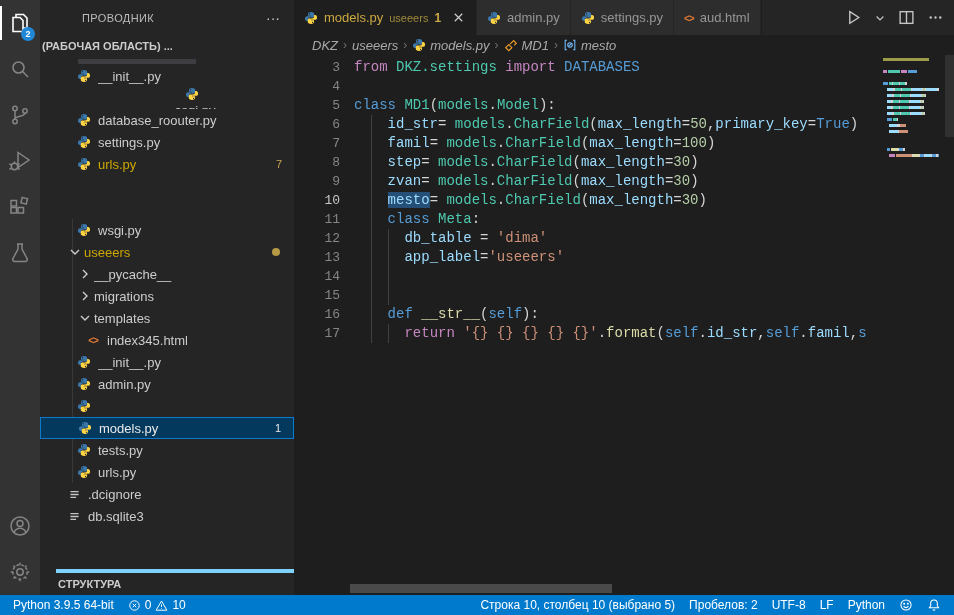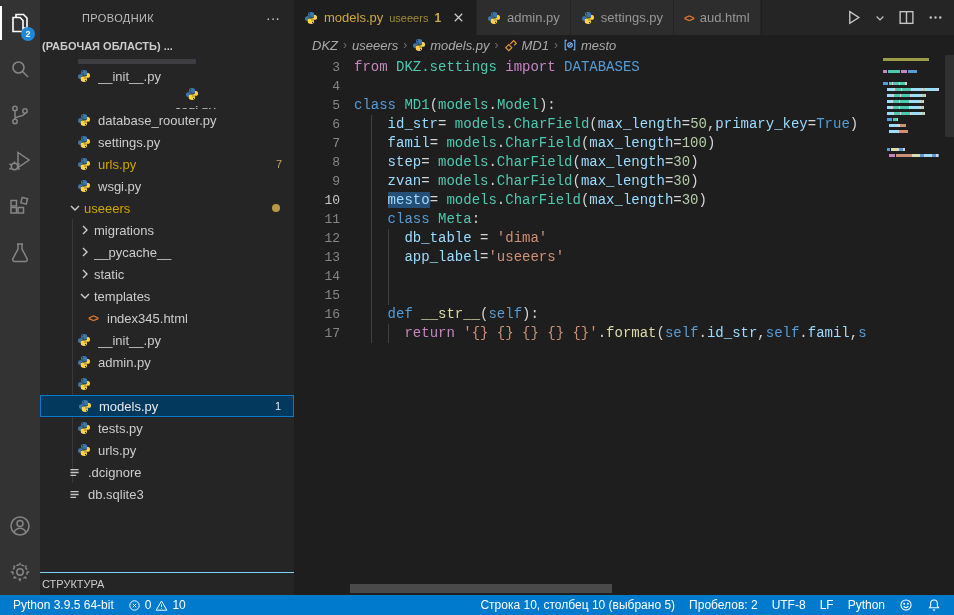--- a/index.html
+++ b/index.html
@@ -57,22 +57,22 @@
   .lnum.cur{color:#C6C6C6;}
   .ltext{position:absolute;left:60px;top:0;}
   .guide{position:absolute;top:0;height:19px;width:1px;background:#404040;}
   .tok.sel{background:#264F78;}
   .minimap{position:absolute;top:1px;right:9px;width:62px;}
   .mrow{height:6px;display:flex;align-items:flex-start;}
   .mrow b{height:2.6px;margin-top:2px;display:block;}
   .vthumb{position:absolute;top:0;right:0;width:9px;height:82px;background:rgba(121,121,121,.20);}
   .hthumb{position:absolute;left:56px;bottom:2px;width:262px;height:9px;background:#4A4A4A;}
   
-  .sb-outline{position:absolute;left:0;right:0;bottom:0;height:22px;border-top:1px solid #7dd3fc;display:flex;align-items:center;
-              font-weight:normal;font-size:11px;color:#cccccc;padding-left:2px;background:#252526;cursor:pointer;}
+  .sb-outline{position:absolute;left:16px;right:0;bottom:0;height:22px;border-top:4px solid #7dd3fc;display:flex;align-items:center;
+              font-weight:bold;font-size:11px;color:#cccccc;padding-left:2px;background:#252526;cursor:pointer;}
   
   .statusbar{position:absolute;left:0;right:0;bottom:0;height:20px;background:#007ACC;color:#ffffff;display:flex;align-items:center;
              justify-content:space-between;font-size:12px;padding:0 6px;}
   .sb-left,.sb-right{display:flex;align-items:center;height:20px;}
   .sb-item{display:flex;align-items:center;gap:4px;padding:0 7px;height:20px;cursor:pointer;white-space:nowrap;}
 </style>
 </head>
 <body>
 
 <div class="app">
@@ -198,21 +198,21 @@
         <div class="row mod" style="padding-left: 36px;">
           <span class="icon ficon">
             <svg width="14" height="14" viewBox="0 0 16 16">
               <path fill="#3B77A8" d="M7.9 1.2c-2.3 0-3.4.9-3.4 2.4v1.7h3.6v.6H3.3c-1.5 0-2.2 1.1-2.2 2.7 0 1.6.7 2.7 2.2 2.7h1.2V9.6c0-1.4 1.1-2.2 2.5-2.2h2.9c1.2 0 1.8-.8 1.8-1.9V3.6c0-1.5-1.4-2.4-3.8-2.4zM6.2 2.3a.7.7 0 1 1 0 1.4.7.7 0 0 1 0-1.4z"></path>
               <path fill="#FFD545" d="M8.1 14.8c2.3 0 3.4-.9 3.4-2.4v-1.7H7.9v-.6h4.8c1.5 0 2.2-1.1 2.2-2.7 0-1.6-.7-2.7-2.2-2.7h-1.2v1.7c0 1.4-1.1 2.2-2.5 2.2H6.1c-1.2 0-1.8.8-1.8 1.9v1.9c0 1.5 1.4 2.4 3.8 2.4zM9.8 13.7a.7.7 0 1 1 0-1.4.7.7 0 0 1 0 1.4z"></path>
             </svg>
           </span>
           <span class="lbl">urls.py</span>
           <span class="badge">7</span>
         </div>
-        <div class="row" style="padding-left: 36px;">
+        <div class="row" style="padding-left: 36px; margin-top: 44px;">
           <span class="icon ficon">
             <svg width="14" height="14" viewBox="0 0 16 16">
               <path fill="#3B77A8" d="M7.9 1.2c-2.3 0-3.4.9-3.4 2.4v1.7h3.6v.6H3.3c-1.5 0-2.2 1.1-2.2 2.7 0 1.6.7 2.7 2.2 2.7h1.2V9.6c0-1.4 1.1-2.2 2.5-2.2h2.9c1.2 0 1.8-.8 1.8-1.9V3.6c0-1.5-1.4-2.4-3.8-2.4zM6.2 2.3a.7.7 0 1 1 0 1.4.7.7 0 0 1 0-1.4z"></path>
               <path fill="#FFD545" d="M8.1 14.8c2.3 0 3.4-.9 3.4-2.4v-1.7H7.9v-.6h4.8c1.5 0 2.2-1.1 2.2-2.7 0-1.6-.7-2.7-2.2-2.7h-1.2v1.7c0 1.4-1.1 2.2-2.5 2.2H6.1c-1.2 0-1.8.8-1.8 1.9v1.9c0 1.5 1.4 2.4 3.8 2.4zM9.8 13.7a.7.7 0 1 1 0-1.4.7.7 0 0 1 0 1.4z"></path>
             </svg>
           </span>
           <span class="lbl">wsgi.py</span>
         </div>
         <div class="row mod" style="padding-left: 26px;">
           <span class="icon twisty">
@@ -222,37 +222,29 @@
           </span>
           <span class="lbl">useeers</span>
           <span class="gitdot"></span>
         </div>
         <div class="row" style="padding-left: 36px;">
           <span class="icon twisty">
             <svg width="16" height="16" viewBox="0 0 16 16" fill="none" stroke="#CCCCCC" stroke-width="1.4">
               <path d="M6 4l4 4-4 4"></path>
             </svg>
           </span>
-          <span class="lbl">migrations</span>
+          <span class="lbl">__pycache__</span>
         </div>
         <div class="row" style="padding-left: 36px;">
           <span class="icon twisty">
             <svg width="16" height="16" viewBox="0 0 16 16" fill="none" stroke="#CCCCCC" stroke-width="1.4">
               <path d="M6 4l4 4-4 4"></path>
             </svg>
           </span>
-          <span class="lbl">__pycache__</span>
-        </div>
-        <div class="row" style="padding-left: 36px;">
-          <span class="icon twisty">
-            <svg width="16" height="16" viewBox="0 0 16 16" fill="none" stroke="#CCCCCC" stroke-width="1.4">
-              <path d="M6 4l4 4-4 4"></path>
-            </svg>
-          </span>
-          <span class="lbl">static</span>
+          <span class="lbl">migrations</span>
         </div>
         <div class="row" style="padding-left: 36px;">
           <span class="icon twisty">
             <svg width="16" height="16" viewBox="0 0 16 16" fill="none" stroke="#CCCCCC" stroke-width="1.4">
               <path d="M4 6l4 4 4-4"></path>
             </svg>
           </span>
           <span class="lbl">templates</span>
         </div>
         <div class="row" style="padding-left: 45px;">

